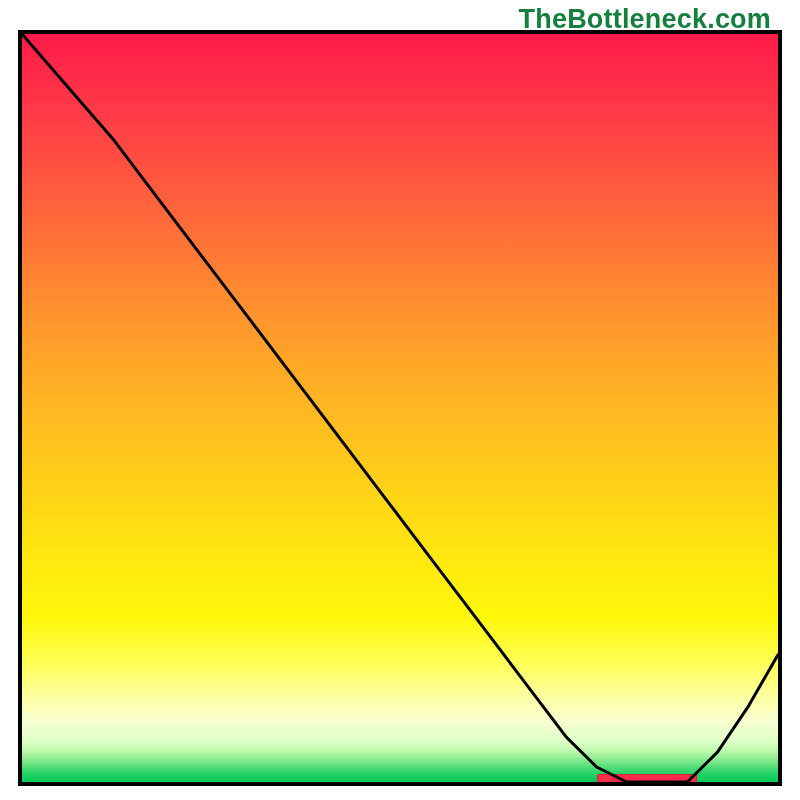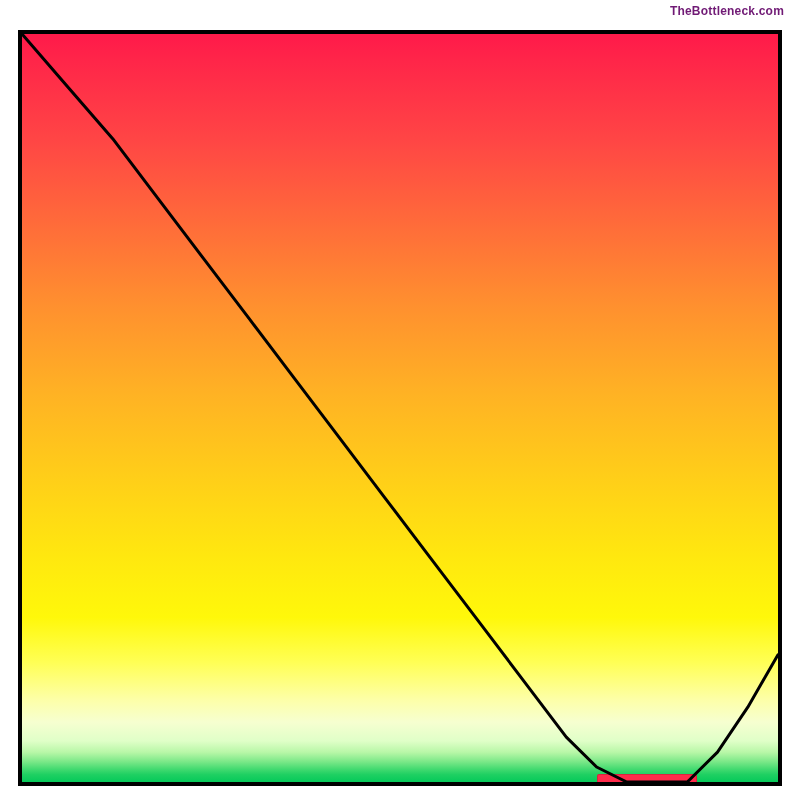--- a/index.html
+++ b/index.html
@@ -12,24 +12,24 @@
     overflow: hidden;
   }
   .container {
     position: relative;
     width: 800px;
     height: 800px;
   }
   .attribution {
     position: absolute;
     top: 4px;
-    right: 16px;
-    font-size: 12px;
+    right: 29px;
+    font-size: 27px;
     font-weight: 600;
-    color: #701a75;
+    color: #15803d;
     letter-spacing: 0.2px;
   }
   .plot-frame {
     position: absolute;
     left: 18px;
     top: 30px;
     width: 764px;
     height: 756px;
     border: 4px solid #000000;
     box-sizing: border-box;

